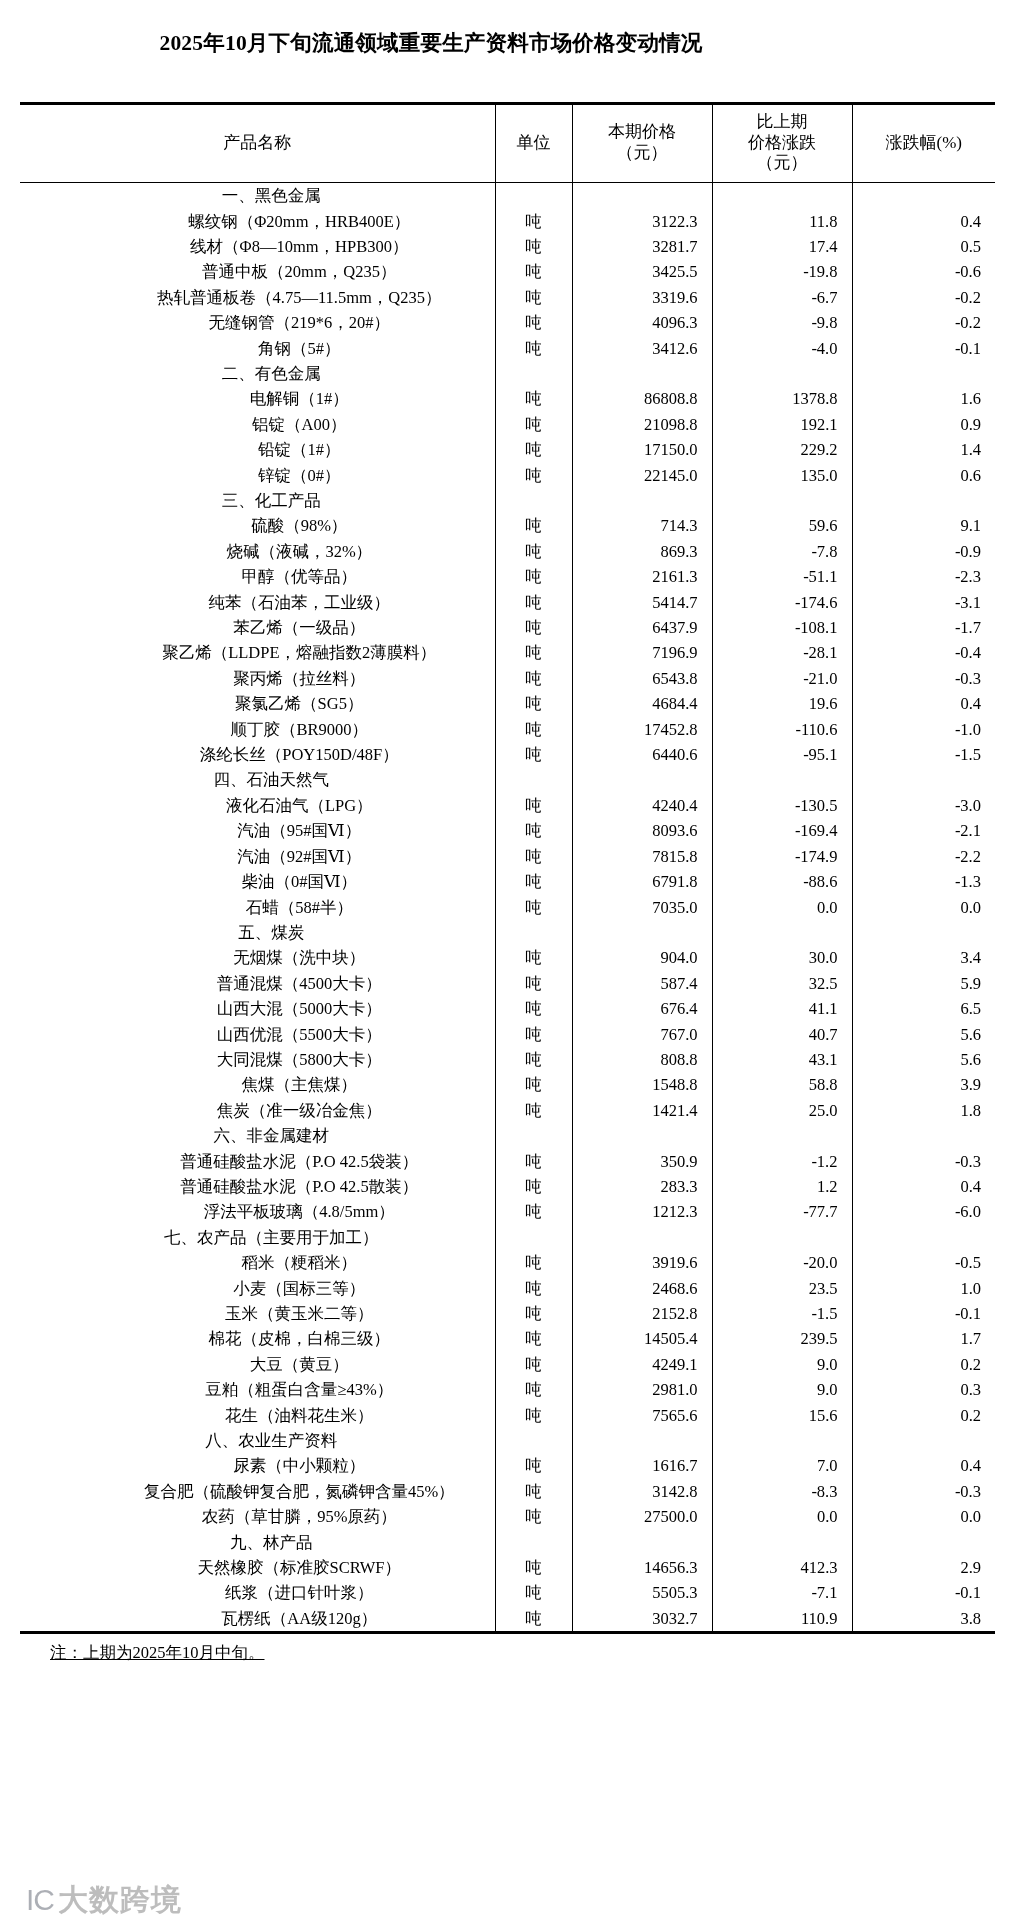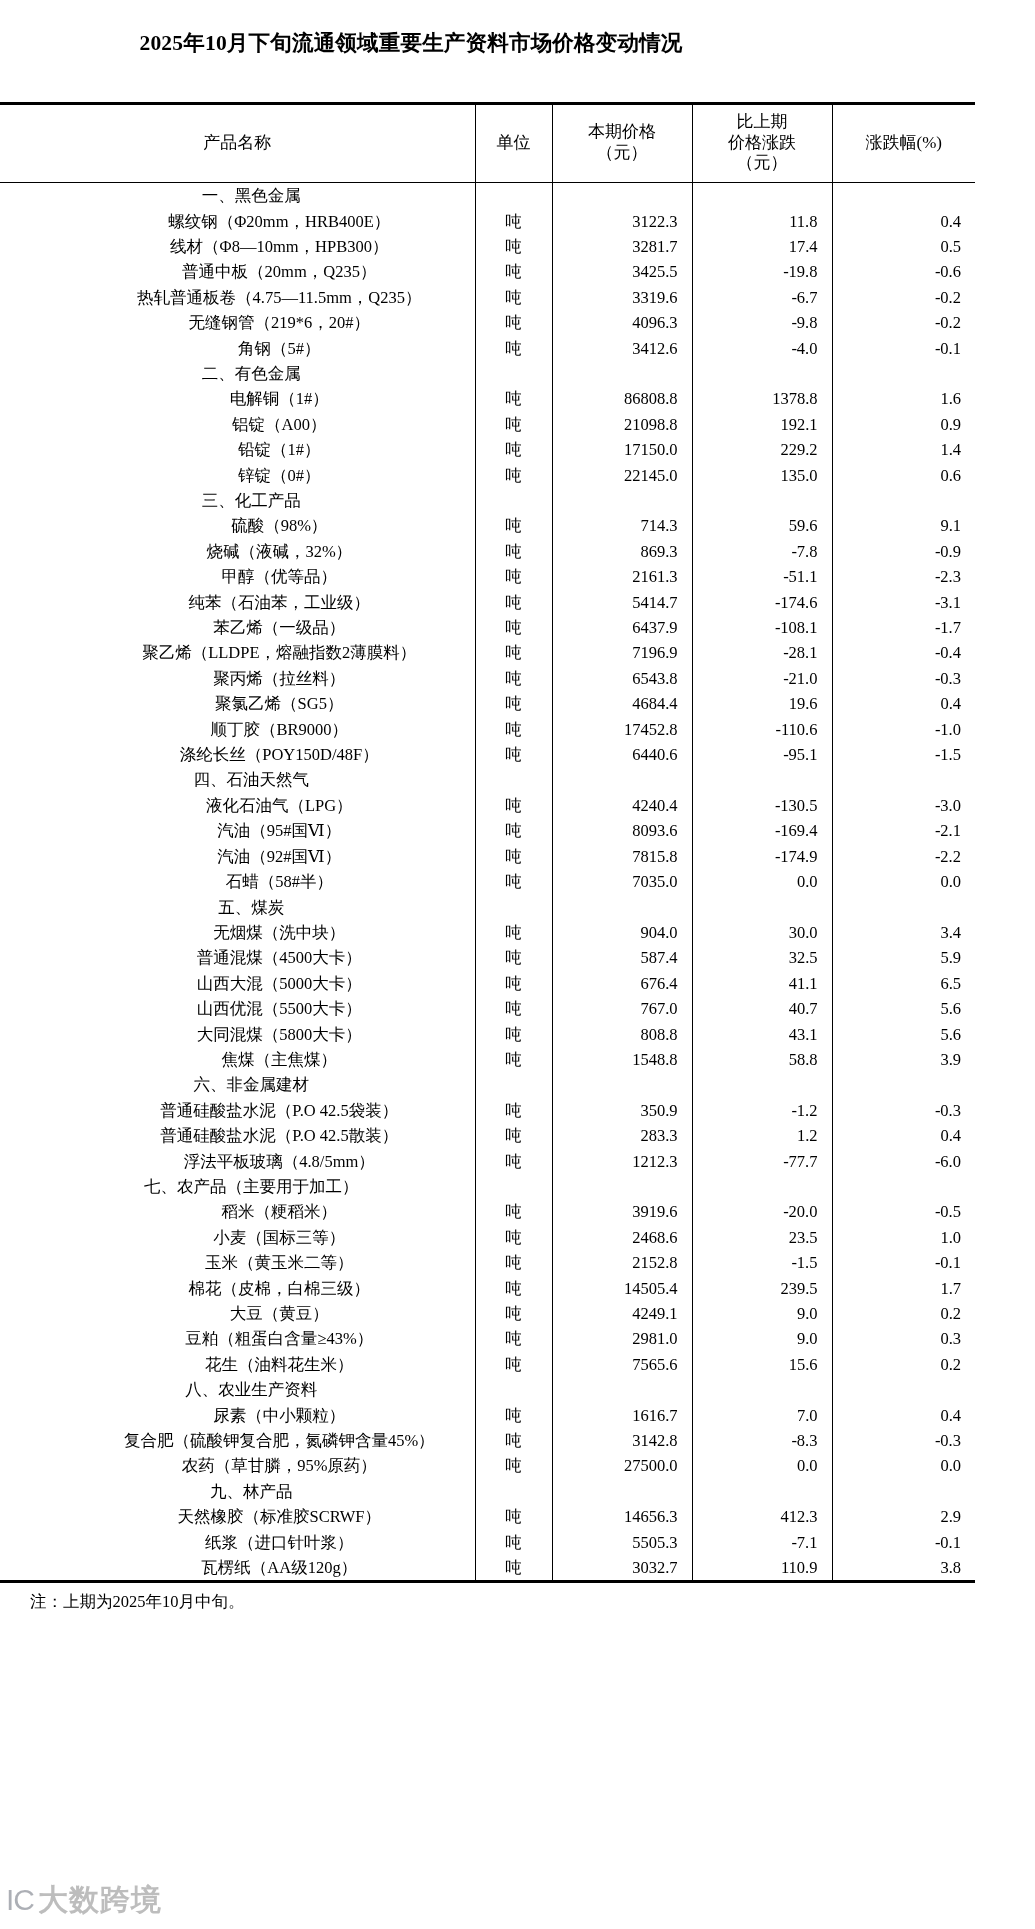--- a/index.html
+++ b/index.html
@@ -13,20 +13,21 @@
     font-family: "Liberation Serif", "DejaVu Serif", serif;
     color: #000000;
     position: relative;
     overflow: hidden;
   }
   .page {
     width: 822px;
     height: 1929px;
     position: relative;
     box-sizing: border-box;
+    margin-left: 20px;
   }
   .doc-title {
     text-align: center;
     font-size: 21.5px;
     font-weight: bold;
     letter-spacing: 0.2px;
     padding-top: 30px;
     padding-bottom: 0;
     line-height: 1.3;
   }
@@ -101,20 +102,21 @@
     margin: 0 auto;
   }
   .note {
     width: 975px;
     margin: 0 auto;
     padding-top: 7px;
     padding-left: 30px;
     box-sizing: border-box;
     font-size: 16.5px;
     line-height: 1.4;
+    text-decoration: underline;
   }
   
   .watermark {
     position: absolute;
     left: 6px;
     bottom: 6px;
     width: 210px;
     height: 46px;
     opacity: 0.34;
     pointer-events: none;
@@ -354,20 +356,27 @@
             <td class="td-num">-2.1</td>
           </tr>
           <tr>
             <td class="td-name"><span class="prod-label">汽油（92#国Ⅵ）</span></td>
             <td class="td-unit">吨</td>
             <td class="td-num">7815.8</td>
             <td class="td-num">-174.9</td>
             <td class="td-num">-2.2</td>
           </tr>
           <tr>
+            <td class="td-name"><span class="prod-label">柴油（0#国Ⅵ）</span></td>
+            <td class="td-unit">吨</td>
+            <td class="td-num">6791.8</td>
+            <td class="td-num">-88.6</td>
+            <td class="td-num">-1.3</td>
+          </tr>
+          <tr>
             <td class="td-name"><span class="prod-label">石蜡（58#半）</span></td>
             <td class="td-unit">吨</td>
             <td class="td-num">7035.0</td>
             <td class="td-num">0.0</td>
             <td class="td-num">0.0</td>
           </tr>
           <tr class="section-row">
             <td class="td-name"><span class="sec-label">五、煤炭</span></td>
             <td class="td-unit"></td>
             <td class="td-num"></td>
@@ -408,20 +417,27 @@
             <td class="td-num">808.8</td>
             <td class="td-num">43.1</td>
             <td class="td-num">5.6</td>
           </tr>
           <tr>
             <td class="td-name"><span class="prod-label">焦煤（主焦煤）</span></td>
             <td class="td-unit">吨</td>
             <td class="td-num">1548.8</td>
             <td class="td-num">58.8</td>
             <td class="td-num">3.9</td>
+          </tr>
+          <tr>
+            <td class="td-name"><span class="prod-label">焦炭（准一级冶金焦）</span></td>
+            <td class="td-unit">吨</td>
+            <td class="td-num">1421.4</td>
+            <td class="td-num">25.0</td>
+            <td class="td-num">1.8</td>
           </tr>
           <tr class="section-row">
             <td class="td-name"><span class="sec-label">六、非金属建材</span></td>
             <td class="td-unit"></td>
             <td class="td-num"></td>
             <td class="td-num"></td>
             <td class="td-num"></td>
           </tr>
           <tr>
             <td class="td-name"><span class="prod-label">普通硅酸盐水泥（P.O 42.5袋装）</span></td>

